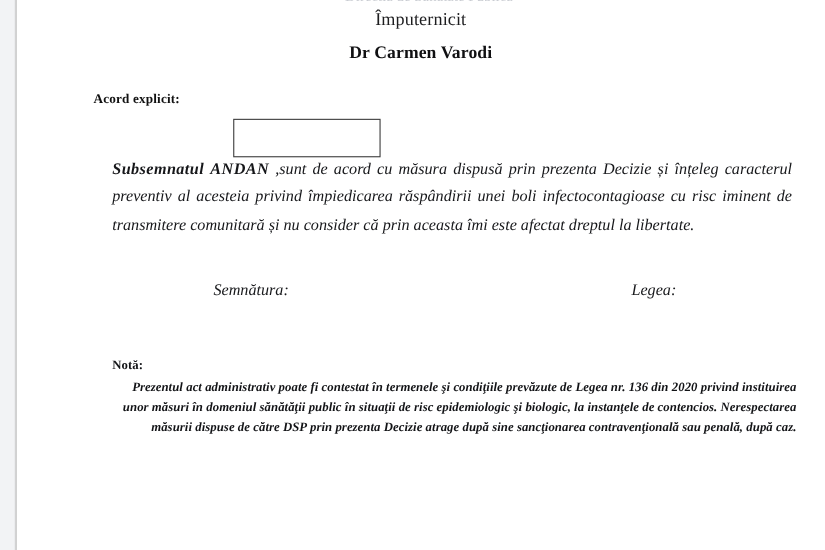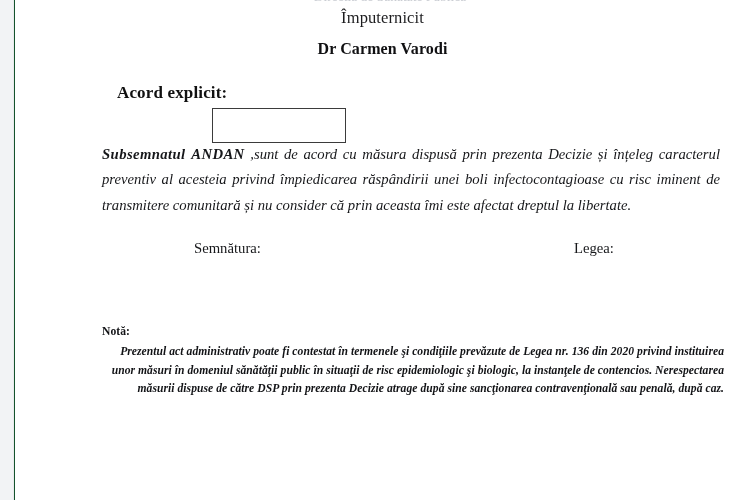--- a/index.html
+++ b/index.html
@@ -13,21 +13,21 @@
     background: #f4f5f7;
     font-family: "Liberation Serif", "DejaVu Serif", serif;
     overflow: hidden;
   }
 
   
   .viewport {
     position: relative;
     width: 750px;
     height: 500px;
-    background: #14532d;
+    background: #a3a3a3;
   }
   .gutter {
     position: absolute;
     left: 0; top: 0;
     width: 14px;
     height: 500px;
     background: #f2f3f5;
     border-right: 1px solid #e8e9eb;
     box-sizing: border-box;
   }
@@ -74,23 +74,23 @@
     font-weight: bold;
     color: #101012;
     line-height: 24px;
     margin-top: 7px;
     letter-spacing: 0.1px;
   }
 
   
   .section-title {
     position: absolute;
-    left: 102px;
+    left: 70px;
     top: 83px;
-    font-size: 17px;
+    font-size: 12px;
     font-weight: bold;
     color: #111;
     letter-spacing: 0.15px;
   }
 
   .agreement {
     position: absolute;
     left: 87px;
     top: 127px;
     width: 618px;
@@ -117,25 +117,26 @@
     background: #ffffff;
     border: 1px solid #3b3b3b;
     box-sizing: border-box;
     z-index: 5;
   }
 
   
   .sig-row {
     position: absolute;
     left: 87px;
-    top: 240px;
+    top: 256px;
     width: 618px;
     height: 22px;
     font-size: 14.7px;
     color: #17181b;
+    font-style: italic;
   }
   .sig-label {
     position: absolute;
     left: 92px;
     top: 0;
   }
   .date-label {
     position: absolute;
     left: 472px;
     top: 0;

